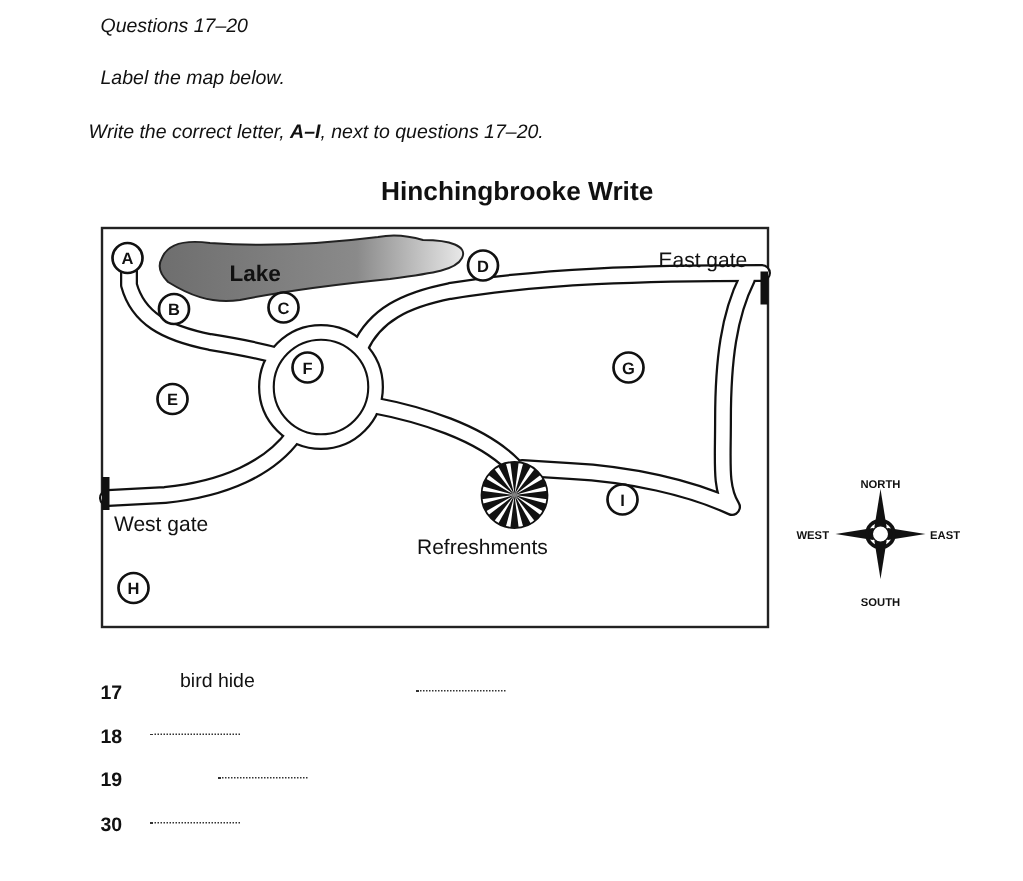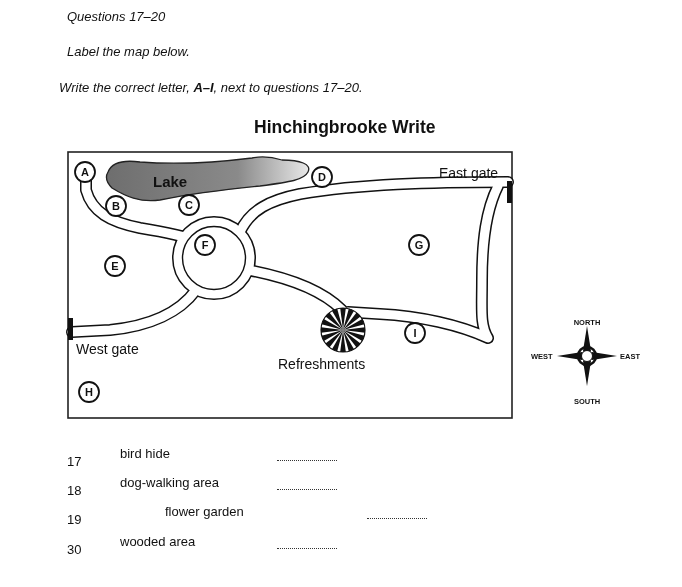--- a/index.html
+++ b/index.html
@@ -8,21 +8,21 @@
     .heading { position: absolute; left: 67px; top: 9px; font-size: 13px; font-style: italic; }
     .instr1 { position: absolute; left: 67px; top: 44px; font-size: 13px; font-style: italic; }
     .instr2 { position: absolute; left: 59px; top: 80px; font-size: 13px; font-style: italic; }
     .instr2 b { font-weight: bold; }
     .map-title { position: absolute; left: 254px; top: 117px; font-size: 17.5px; font-weight: bold; }
     svg.map { position: absolute; left: 0; top: 0; }
     .maplabel { font-family: "Liberation Sans", sans-serif; fill: #111; }
     .letter { font-family: "Liberation Sans", sans-serif; font-weight: bold; font-size: 11px; fill: #111; }
     .compass-label { font-family: "Liberation Sans", sans-serif; font-weight: bold; font-size: 7.5px; fill: #111; }
     .q-row { position: absolute; left: 67px; font-size: 13px; height: 18px; display: flex; align-items: center; }
-    .q-num { width: 33px; font-weight: normal; margin-top: 16px; }
+    .q-num { width: 33px; font-weight: bold; margin-top: 16px; }
     .q-text { width: 157px; padding-left: 20px; }
     .q-dots { width: 60px; border-bottom: 1px dotted #333; height: 8px; margin-top: 6px; }
   </style>
 </head>
 <body>
 
 <div class="heading">Questions 17–20</div>
 <div class="instr1">Label the map below.</div>
 <div class="instr2"><span>Write the correct letter, </span><b>A–I</b><span>, next to questions 17–20.</span></div>
 <div class="map-title">Hinchingbrooke Write</div>
@@ -148,25 +148,22 @@
   <text class="compass-label" x="531" y="359">WEST</text>
 </svg>
 
 <div class="q-row" style="top:444px;">
   <span class="q-num">17</span>
   <span class="q-text">bird hide</span>
   <span class="q-dots"></span>
 </div>
 <div class="q-row" style="top:473px;justify-content:space-between;">
   <span class="q-num">18</span>
-  <span class="q-text">dog-walking area</span>
   <span class="q-dots"></span>
 </div>
 <div class="q-row" style="top:502px;gap:45px;">
   <span class="q-num">19</span>
-  <span class="q-text">flower garden</span>
   <span class="q-dots"></span>
 </div>
 <div class="q-row" style="top:532px;">
   <span class="q-num">30</span>
-  <span class="q-text">wooded area</span>
   <span class="q-dots"></span>
 </div>
 
 </body></html>

